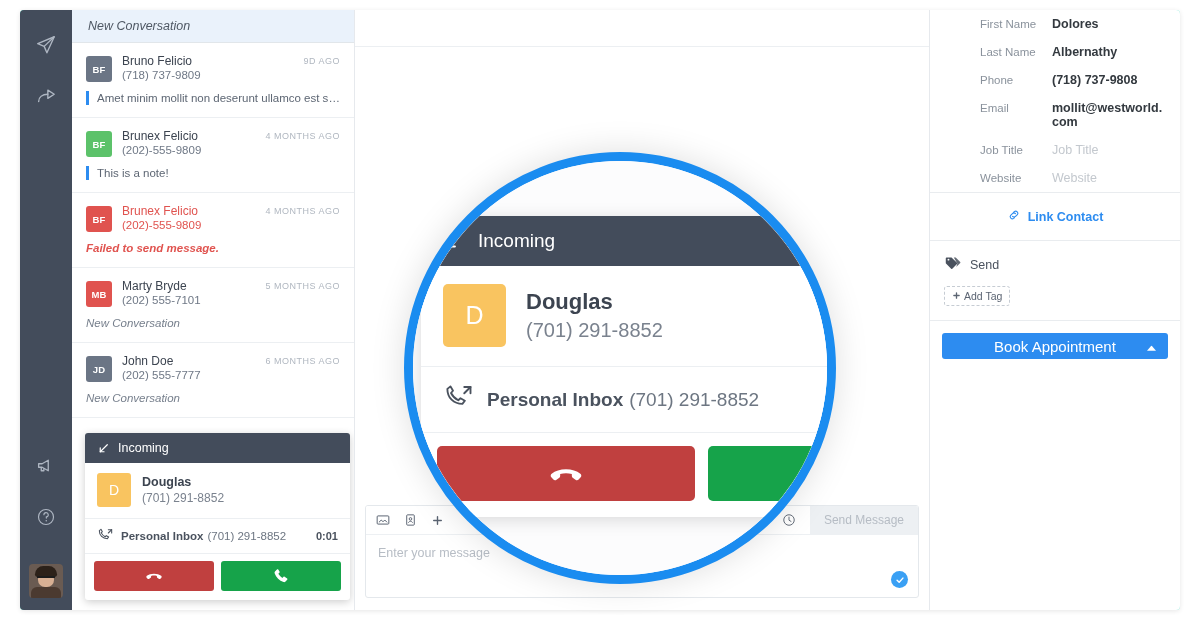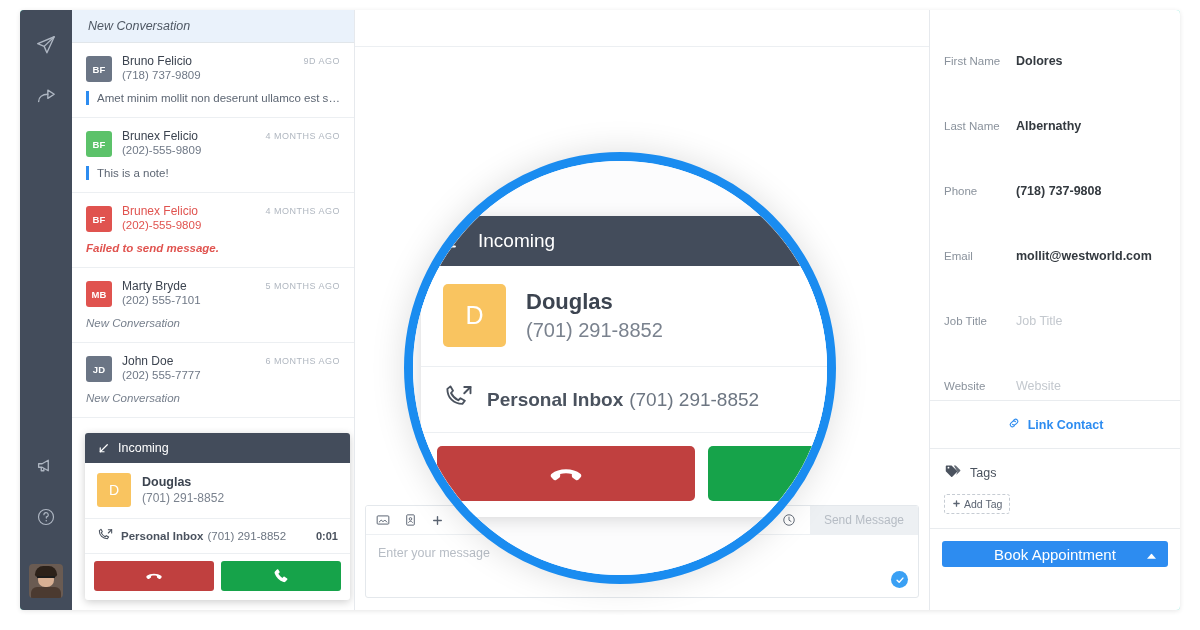--- a/index.html
+++ b/index.html
@@ -140,22 +140,22 @@
     position:absolute;right:10px;bottom:9px;width:17px;height:17px;border-radius:50%;
     background:#3aa0f4;display:flex;align-items:center;justify-content:center;color:#fff;
   }
 
   
   .right-col{
     width:250px;flex:0 0 250px;border-left:1px solid #e6e9ed;background:#fff;
     display:flex;flex-direction:column;overflow:hidden;
   }
   .field-row{display:flex;align-items:baseline;padding:7px 14px;}
-  .field-label{width:72px;flex:0 0 72px;font-size:11.5px;color:#8a929c;}
-  .field-value{font-size:12.5px;color:#33393f;font-weight:bold;word-break:break-word;margin-top:37px;}
+  .field-label{width:72px;flex:0 0 72px;font-size:11.5px;color:#8a929c;margin-left:36px;}
+  .field-value{font-size:12.5px;color:#33393f;font-weight:bold;word-break:break-word;}
   .field-value.ph{color:#c3c8ce;font-weight:normal;}
   .rp-divider{border-top:1px solid #e9ecef;}
   .link-contact{
     display:flex;align-items:center;justify-content:center;gap:7px;
     padding:15px 0;color:#2d8cf0;font-size:12.5px;font-weight:bold;
   }
   .tags-sec{padding:14px;}
   .tags-hd{display:flex;align-items:center;gap:9px;color:#4a525e;font-size:12.5px;}
   .add-tag{
     display:inline-flex;align-items:center;gap:3px;margin-top:11px;
@@ -447,21 +447,21 @@
       </div>
       <div class="rp-divider"></div>
       <div class="tags-sec">
         <div class="tags-hd">
           <span>
             <svg width="17" height="17" viewBox="0 0 24 24" fill="#4a525e">
                 <path d="M2.5 11.2V4.6c0-.6.5-1.1 1.1-1.1h6.6c.3 0 .6.1.8.3l7.3 7.3c.4.4.4 1.1 0 1.6l-6.6 6.6c-.4.4-1.1.4-1.6 0L2.8 12c-.2-.2-.3-.5-.3-.8zM6.3 7.9a1.3 1.3 0 1 0 0-2.6 1.3 1.3 0 0 0 0 2.6z"></path>
                 <path d="M13.8 3.5h2.3c.3 0 .6.1.8.3l6 6c.4.4.4 1.1 0 1.6l-5.6 5.6 1.5-5-5-8.5z" opacity=".85"></path>
               </svg>
           </span>
-          <span>Tags</span>
+          <span>Send</span>
         </div>
         <div class="add-tag">
           <span>
             <svg width="9" height="9" viewBox="0 0 24 24" stroke="#5b6472" stroke-width="3.6" stroke-linecap="round">
                 <path d="M12 5v14M5 12h14"></path>
               </svg>
           </span>
           <span>Add Tag</span>
         </div>
       </div>

